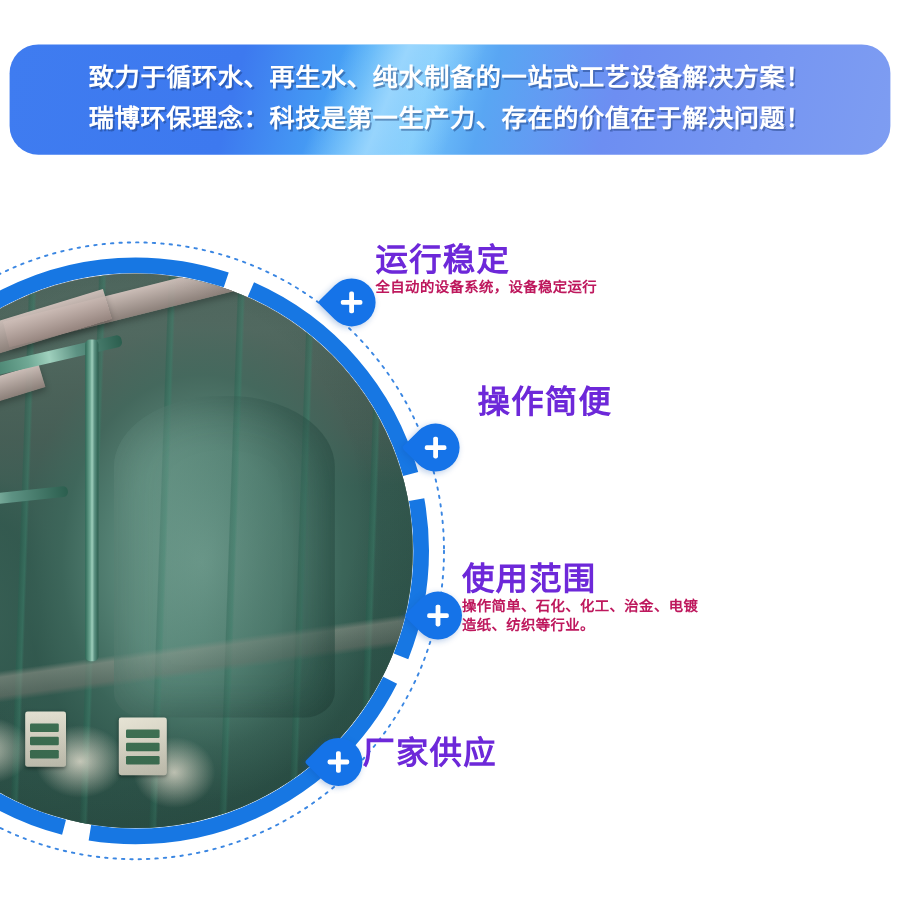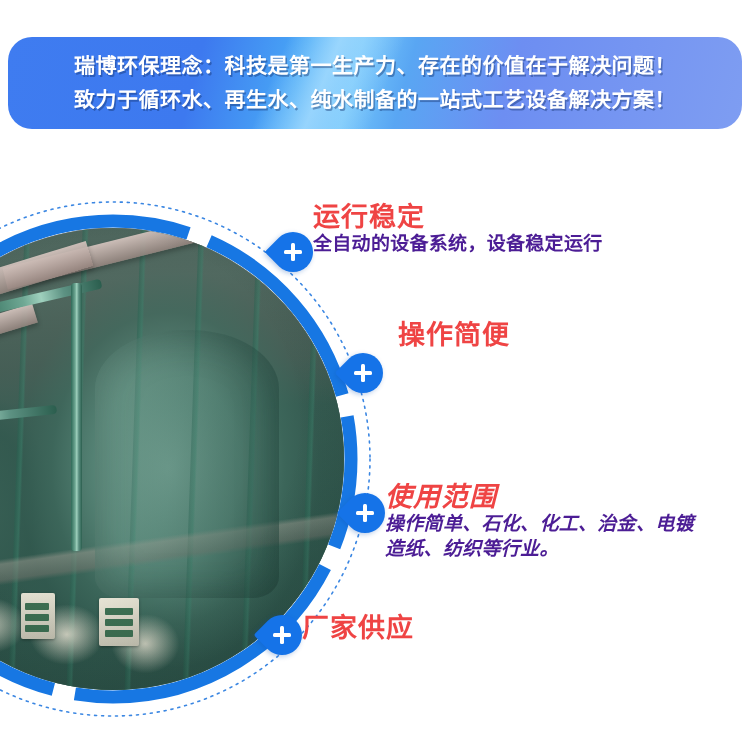--- a/index.html
+++ b/index.html
@@ -210,59 +210,59 @@
   .badge .plus::after {
     left: 50%; top: 50%;
     width: 4px; height: 18px;
     transform: translate(-50%, -50%);
   }
 
   .feature-text {
     position: absolute;
   }
   .feature-title {
-    color: #ef4444;
+    color: #6d28d9;
     font-size: 27px;
     font-weight: bold;
     line-height: 1.12;
     letter-spacing: 1px;
     white-space: nowrap;
   }
   .feature-desc {
-    color: #4c1d95;
-    font-size: 19px;
+    color: #be185d;
+    font-size: 12px;
     font-weight: bold;
     line-height: 1.3;
     letter-spacing: 0.3px;
     white-space: nowrap;
   }
 
   
   #feat-1 .badge       { left: 273px; top: 232px; }
   #feat-1 .feature-text{ left: 313px; top: 202px; }
 
   #feat-2 .badge       { left: 343px; top: 353px; }
   #feat-2 .feature-text{ left: 398px; top: 320px; }
 
   #feat-3 .badge       { left: 345px; top: 493px; }
-  #feat-3 .feature-text{ left: 385px; top: 482px; font-style: italic; }
+  #feat-3 .feature-text{ left: 385px; top: 468px; }
 
   #feat-4 .badge       { left: 262px; top: 615px; }
   #feat-4 .feature-text{ left: 302px; top: 613px; }
 </style>
 </head>
 <body>
 
 <div id="page">
 
   <div class="banner">
     <div class="banner-sheen"></div>
     <div class="banner-text">
+      <div class="banner-line">致力于循环水、再生水、纯水制备的一站式工艺设备解决方案！</div>
       <div class="banner-line">瑞博环保理念：科技是第一生产力、存在的价值在于解决问题！</div>
-      <div class="banner-line">致力于循环水、再生水、纯水制备的一站式工艺设备解决方案！</div>
     </div>
   </div>
 
   <div class="stage">
 
     <div class="photo-circle">
       <div class="photo-inner">
         <div class="photo-beam beam3"></div>
         <div class="photo-beam beam1"></div>
         <div class="photo-beam beam2"></div>

